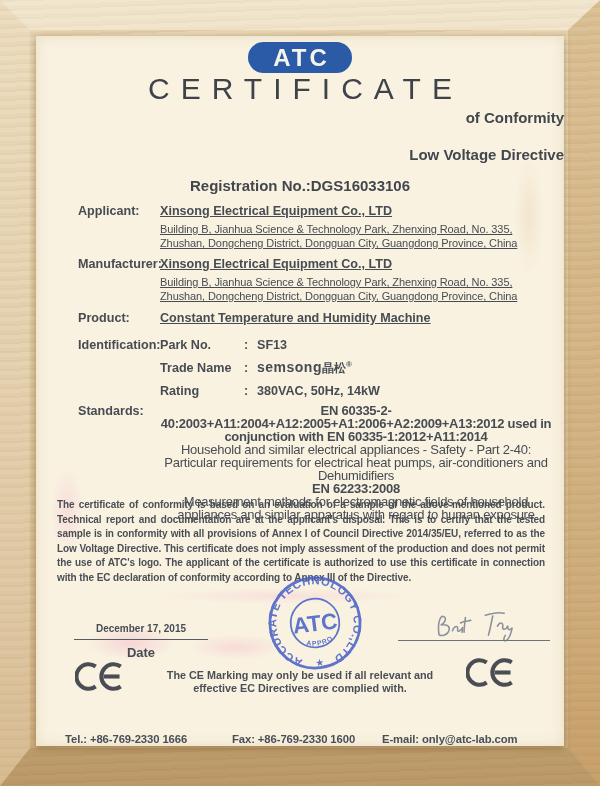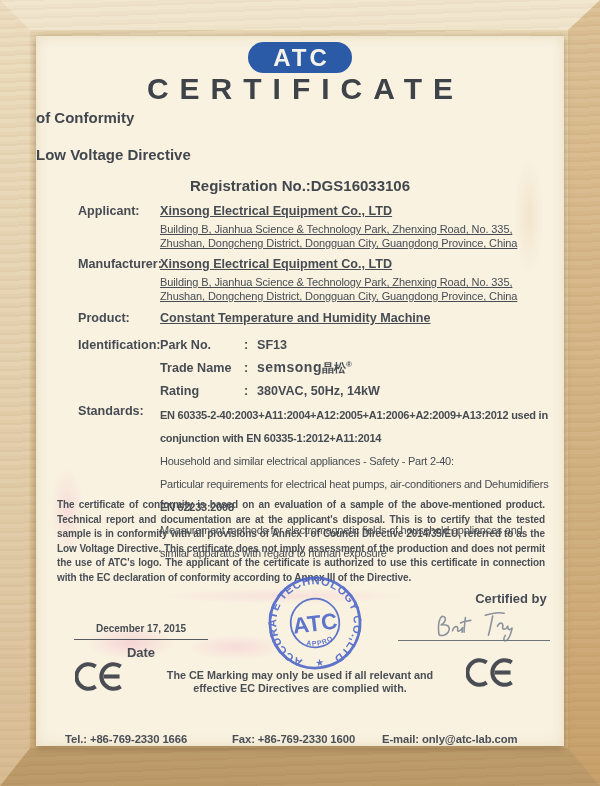--- a/index.html
+++ b/index.html
@@ -29,40 +29,40 @@
   
   .atc-pill {
     left:50%; transform:translateX(-50%); top:6px; width:104px; height:31px;
     background:#2b5ba7; border-radius:17px; color:#f6f3ea;
     font-weight:bold; font-size:24px; letter-spacing:3px;
     display:flex; align-items:center; justify-content:center; z-index:3;
     text-indent:3px;
   }
   .title {
     left:0; top:36px; width:100%; text-align:center;
-    font-size:30px; font-weight:bold; letter-spacing:11px; text-indent:11px;
+    font-size:30px; font-weight:normal; letter-spacing:11px; text-indent:11px;
     color:#3e434a; z-index:2;
   }
-  .sub { left:0; width:100%; text-align:left; font-weight:bold; font-size:15px; color:#42474e; }
+  .sub { left:0; width:100%; text-align:right; font-weight:bold; font-size:15px; color:#42474e; }
   .sub1 { top:73px; } .sub2 { top:92px; } .sub3 { top:110px; }
   .reg  { left:0; top:141px; width:100%; text-align:center; font-weight:bold; font-size:15px; color:#42474e; }
 
   
   .flabel { left:42px; font-weight:bold; font-size:12.6px; }
   .fval   { left:124px; width:385px;text-decoration:underline; }
   .fname  { font-weight:bold; font-size:12.6px; }
   .faddr  { font-size:11px; line-height:14px; letter-spacing:-.1px; }
   .subrow-label { left:124px; width:82px; font-weight:bold; font-size:12.6px; }
   .subrow-colon { left:208px; font-weight:bold; font-size:12.6px; }
   .subrow-val   { left:221px; font-weight:bold; font-size:12.6px; }
   .semsong { font-size:14px; letter-spacing:.5px; font-weight:bold; }
   .cjk { font-size:12px; font-weight:bold; }
   .regmark { font-size:8px; vertical-align:super; }
 
-  .standards { left:124px; top:368px; width:392px; font-size:11px; line-height:23px; letter-spacing:-.25px; }
+  .standards { left:124px; top:368px; width:392px; font-size:13px; line-height:13px; letter-spacing:-.25px;text-align:center; }
   .standards .b { font-weight:bold; }
 
   .statement {
     left:21px; top:462px; width:488px;
     font-size:10px; line-height:14.6px; font-weight:bold;
     text-align:justify; letter-spacing:-.1px; color:#4a4f56;
   }
 
   
   .certified { left:390px; top:555px; width:170px; text-align:center; font-weight:bold; font-size:13px; }
@@ -130,21 +130,20 @@
     <div class="abs standards">
       <div class="b">EN 60335-2-40:2003+A11:2004+A12:2005+A1:2006+A2:2009+A13:2012 used in conjunction with EN 60335-1:2012+A11:2014</div>
       <div>Household and similar electrical appliances - Safety - Part 2-40:</div>
       <div>Particular requirements for electrical heat pumps, air-conditioners and Dehumidifiers</div>
       <div class="b">EN 62233:2008</div>
       <div>Measurement methods for electromagnetic fields of household appliances and similar apparatus with regard to human exposure</div>
     </div>
 
     <div class="abs statement">The certificate of conformity is based on an evaluation of a sample of the above-mentioned product. Technical report and documentation are at the applicant's disposal. This is to certify that the tested sample is in conformity with all provisions of Annex I of Council Directive 2014/35/EU, referred to as the Low Voltage Directive. This certificate does not imply assessment of the production and does not permit the use of ATC's logo. The applicant of the certificate is authorized to use this certificate in connection with the EC declaration of conformity according to Annex III of the Directive.</div>
 
-    <div class="abs certified">Certified by</div>
 
     <svg class="abs sig-svg" width="105" height="40" viewBox="0 0 100 38">
       <g fill="none" stroke="#8b929b" stroke-width="1.5" stroke-linecap="round">
         <path d="M10 27 C 9 16, 12 9, 15 10 C 19 11, 16 17, 12 18 C 18 17, 22 20, 19 25 C 17 28, 12 29, 10 27"></path>
         <path d="M23 24 C 25 19, 29 19, 28 23 C 27 26, 31 25, 33 21 L 32 26"></path>
         <path d="M36 12 C 35 18, 34 23, 34 26 M31 17 C 35 15, 39 16, 41 15"></path>
         <path d="M55 11 C 66 8, 70 9, 73 10 M62 12 C 60 20, 58 27, 57 30"></path>
         <path d="M66 22 C 68 18, 72 18, 71 23 C 70 26, 74 26, 76 22 C 75 26, 78 27, 80 24 C 79 28, 78 32, 75 35 C 72 38, 70 35, 73 31"></path>
       </g>
     </svg>

